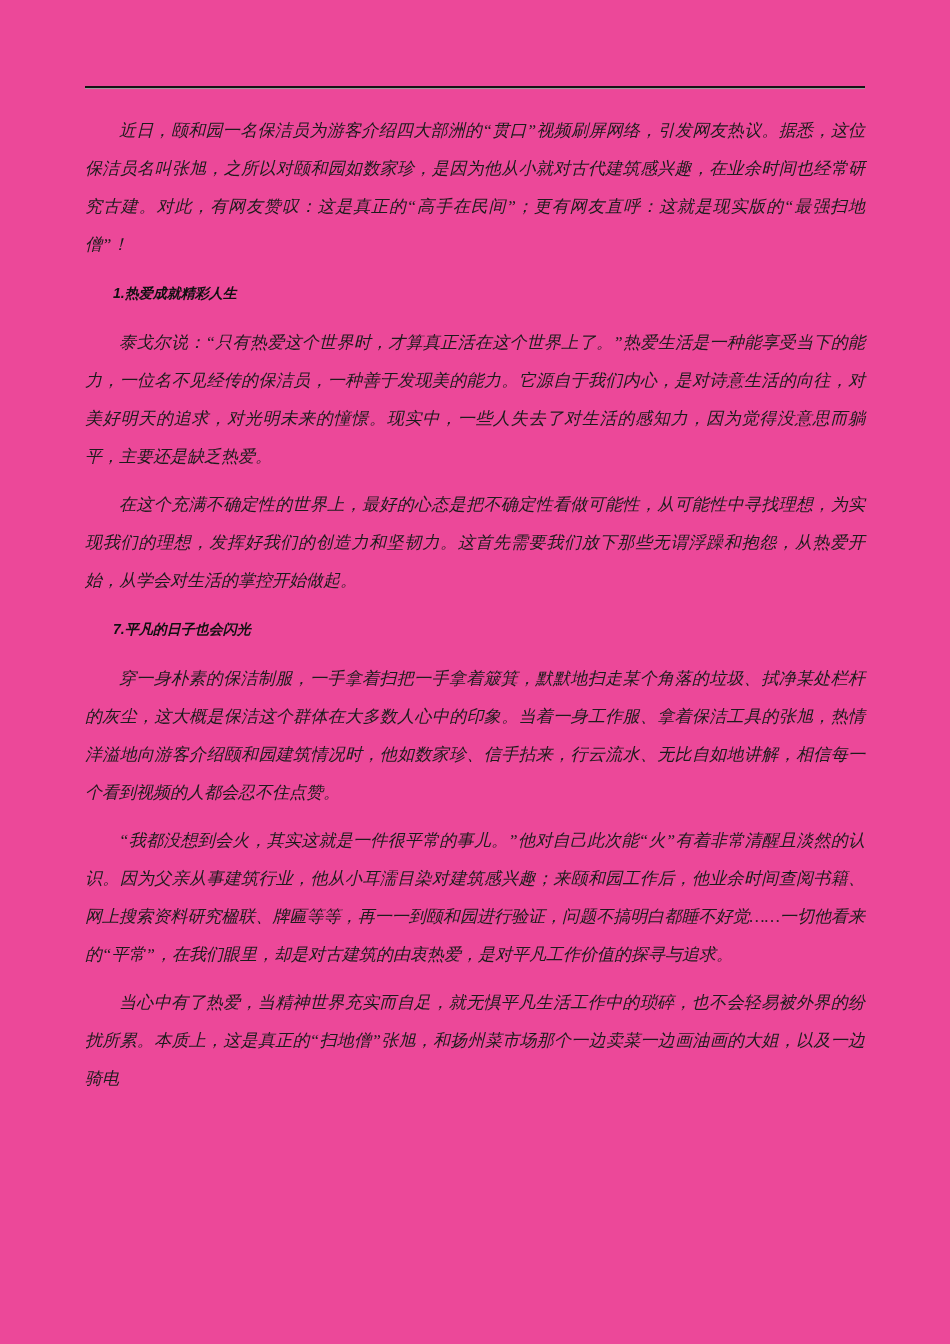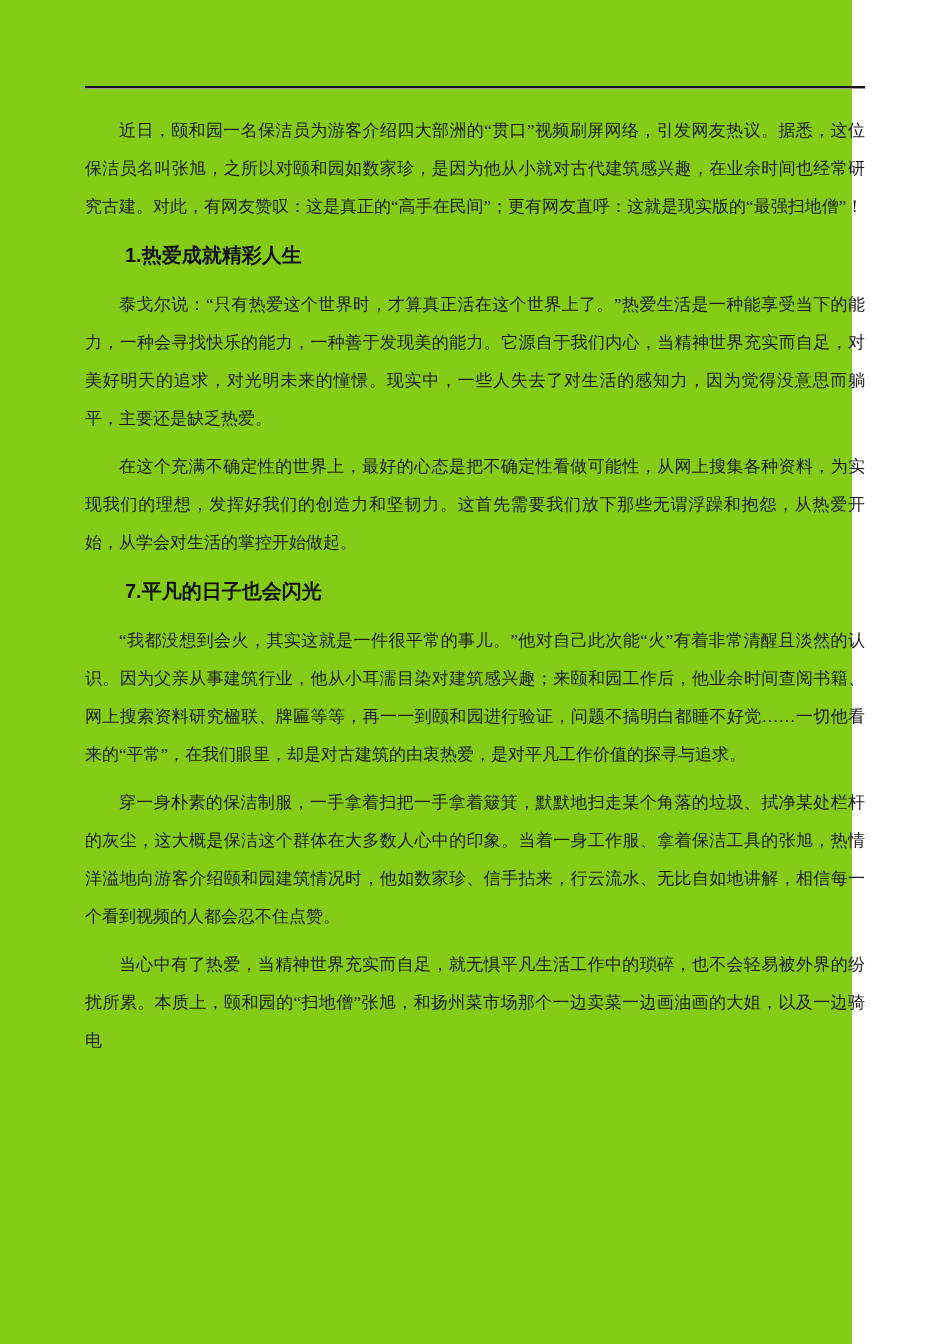--- a/index.html
+++ b/index.html
@@ -9,23 +9,24 @@
   }
   body {
     width: 950px;
     height: 1344px;
     overflow: hidden;
     font-family: "Liberation Serif", "DejaVu Serif", serif;
     color: #1c1c1c;
   }
   .page {
     position: relative;
-    width: 852px;
+    width: 950px;
     height: 1344px;
-    background: #84cc16;
+    background: #ec4899;
+    font-style: italic;
   }
   .header-rule {
     position: absolute;
     left: 85px;
     top: 86px;
     width: 780px;
     height: 2px;
     background: #141414;
     border-bottom: 1px solid #9b9b9b;
   }
@@ -42,21 +43,21 @@
     text-align: justify;
     text-justify: inter-ideograph;
     text-indent: 2em;
     word-break: break-all;
   }
   .para:last-child {
     margin-bottom: 0;
   }
   .heading {
     margin: 6px 0 12px 0;
-    font-size: 20px;
+    font-size: 14px;
     line-height: 38px;
     font-weight: bold;
     font-family: "Liberation Sans", "DejaVu Sans", sans-serif;
     color: #111111;
     text-indent: 2em;
   }
 </style>
 </head>
 <body>
 
@@ -64,27 +65,27 @@
 
   <div class="header-rule"></div>
 
   <div class="content">
 
     <p class="para">近日，颐和园一名保洁员为游客介绍四大部洲的“贯口”视频刷屏网络，引发网友热议。据悉，这位保洁员名叫张旭，之所以对颐和园如数家珍，是因为他从小就对古代建筑感兴趣，在业余时间也经常研究古建。对此，有网友赞叹：这是真正的“高手在民间”；更有网友直呼：这就是现实版的“最强扫地僧”！</p>
 
     <h2 class="heading">1.热爱成就精彩人生</h2>
 
 
-    <p class="para">泰戈尔说：“只有热爱这个世界时，才算真正活在这个世界上了。”热爱生活是一种能享受当下的能力，一种会寻找快乐的能力，一种善于发现美的能力。它源自于我们内心，当精神世界充实而自足，对美好明天的追求，对光明未来的憧憬。现实中，一些人失去了对生活的感知力，因为觉得没意思而躺平，主要还是缺乏热爱。</p>
+    <p class="para">泰戈尔说：“只有热爱这个世界时，才算真正活在这个世界上了。”热爱生活是一种能享受当下的能力，一位名不见经传的保洁员，一种善于发现美的能力。它源自于我们内心，是对诗意生活的向往，对美好明天的追求，对光明未来的憧憬。现实中，一些人失去了对生活的感知力，因为觉得没意思而躺平，主要还是缺乏热爱。</p>
 
-    <p class="para">在这个充满不确定性的世界上，最好的心态是把不确定性看做可能性，从网上搜集各种资料，为实现我们的理想，发挥好我们的创造力和坚韧力。这首先需要我们放下那些无谓浮躁和抱怨，从热爱开始，从学会对生活的掌控开始做起。</p>
+    <p class="para">在这个充满不确定性的世界上，最好的心态是把不确定性看做可能性，从可能性中寻找理想，为实现我们的理想，发挥好我们的创造力和坚韧力。这首先需要我们放下那些无谓浮躁和抱怨，从热爱开始，从学会对生活的掌控开始做起。</p>
 
     <h2 class="heading">7.平凡的日子也会闪光</h2>
 
+    <p class="para">穿一身朴素的保洁制服，一手拿着扫把一手拿着簸箕，默默地扫走某个角落的垃圾、拭净某处栏杆的灰尘，这大概是保洁这个群体在大多数人心中的印象。当着一身工作服、拿着保洁工具的张旭，热情洋溢地向游客介绍颐和园建筑情况时，他如数家珍、信手拈来，行云流水、无比自如地讲解，相信每一个看到视频的人都会忍不住点赞。</p>
+
     <p class="para">“我都没想到会火，其实这就是一件很平常的事儿。”他对自己此次能“火”有着非常清醒且淡然的认识。因为父亲从事建筑行业，他从小耳濡目染对建筑感兴趣；来颐和园工作后，他业余时间查阅书籍、网上搜索资料研究楹联、牌匾等等，再一一到颐和园进行验证，问题不搞明白都睡不好觉……一切他看来的“平常”，在我们眼里，却是对古建筑的由衷热爱，是对平凡工作价值的探寻与追求。</p>
 
-    <p class="para">穿一身朴素的保洁制服，一手拿着扫把一手拿着簸箕，默默地扫走某个角落的垃圾、拭净某处栏杆的灰尘，这大概是保洁这个群体在大多数人心中的印象。当着一身工作服、拿着保洁工具的张旭，热情洋溢地向游客介绍颐和园建筑情况时，他如数家珍、信手拈来，行云流水、无比自如地讲解，相信每一个看到视频的人都会忍不住点赞。</p>
-
-    <p class="para">当心中有了热爱，当精神世界充实而自足，就无惧平凡生活工作中的琐碎，也不会轻易被外界的纷扰所累。本质上，颐和园的“扫地僧”张旭，和扬州菜市场那个一边卖菜一边画油画的大姐，以及一边骑电</p>
+    <p class="para">当心中有了热爱，当精神世界充实而自足，就无惧平凡生活工作中的琐碎，也不会轻易被外界的纷扰所累。本质上，这是真正的“扫地僧”张旭，和扬州菜市场那个一边卖菜一边画油画的大姐，以及一边骑电</p>
 
   </div>
 
 </div>
 
 </body></html>

